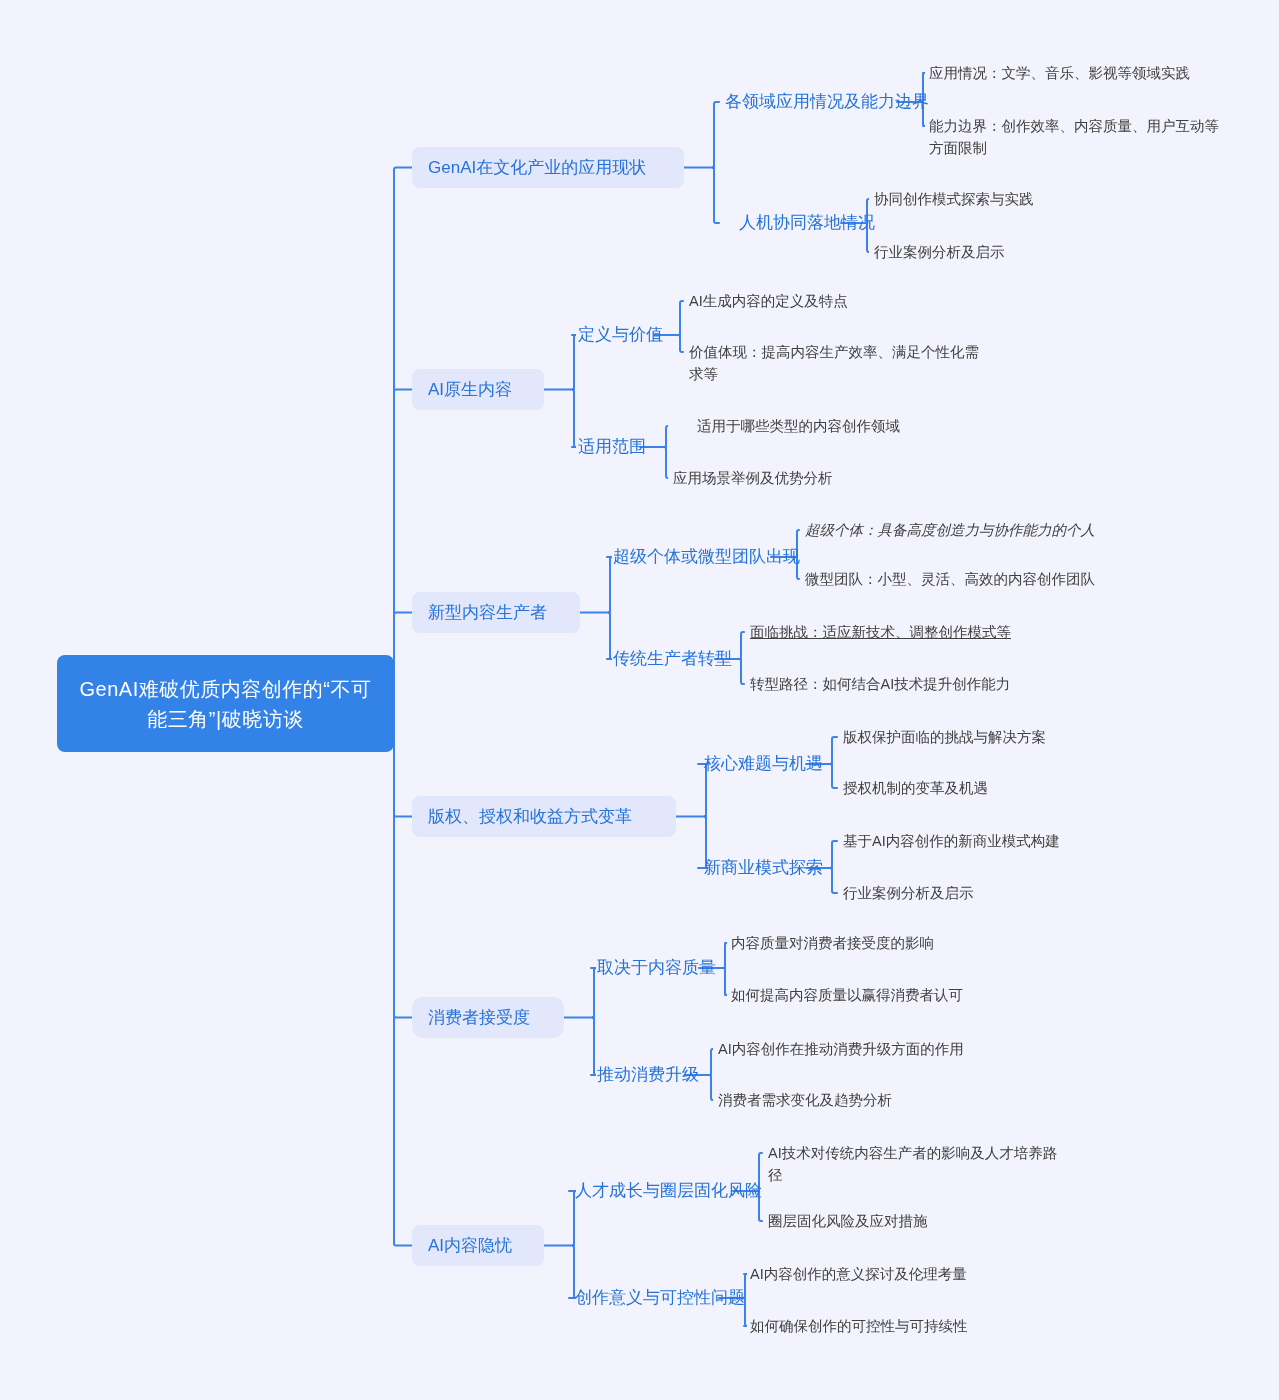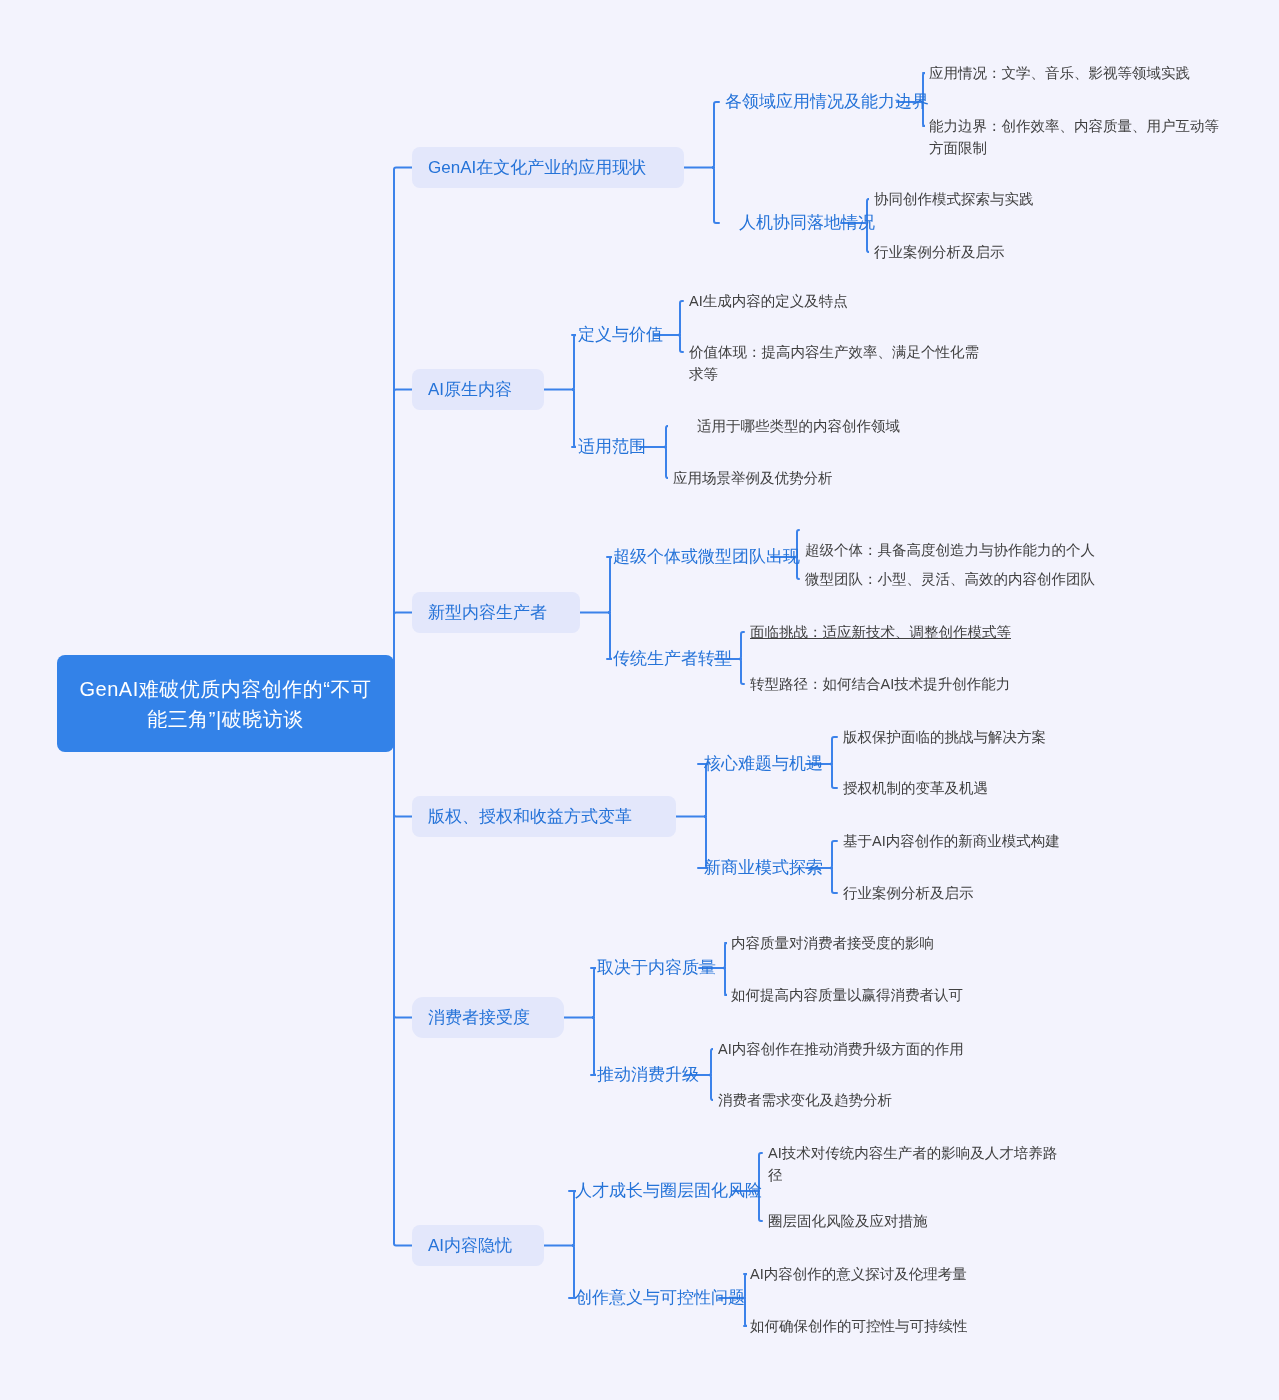--- a/index.html
+++ b/index.html
@@ -132,21 +132,21 @@
       <div class="node lvl3" style="left: 874px; top: 241px; width: 240px; min-height: 22px;">行业案例分析及启示</div>
       <div class="node lvl1" style="left: 412px; top: 369px; width: 132px; min-height: 41px;">AI原生内容</div>
       <div class="node lvl2" style="left: 578px; top: 324px; width: 76px; min-height: 22px;">定义与价值</div>
       <div class="node lvl3" style="left: 689px; top: 290px; width: 260px; min-height: 22px;">AI生成内容的定义及特点</div>
       <div class="node lvl3 wrap" style="left: 689px; top: 341px; width: 294px; min-height: 44px;">价值体现：提高内容生产效率、满足个性化需求等</div>
       <div class="node lvl2" style="left: 578px; top: 436px; width: 62px; min-height: 22px;">适用范围</div>
       <div class="node lvl3" style="left: 673px; top: 415px; width: 280px; min-height: 22px; margin-left: 24px;">适用于哪些类型的内容创作领域</div>
       <div class="node lvl3" style="left: 673px; top: 467px; width: 280px; min-height: 22px;">应用场景举例及优势分析</div>
       <div class="node lvl1" style="left: 412px; top: 592px; width: 168px; min-height: 41px;">新型内容生产者</div>
       <div class="node lvl2" style="left: 613px; top: 546px; width: 158px; min-height: 22px;">超级个体或微型团队出现</div>
-      <div class="node lvl3" style="left: 805px; top: 539px; width: 330px; min-height: 22px;">超级个体：具备高度创造力与协作能力的个人</div>
+      <div class="node lvl3" style="left: 805px; top: 519px; width: 330px; min-height: 22px; font-style: italic;">超级个体：具备高度创造力与协作能力的个人</div>
       <div class="node lvl3" style="left: 805px; top: 568px; width: 330px; min-height: 22px;">微型团队：小型、灵活、高效的内容创作团队</div>
       <div class="node lvl2" style="left: 613px; top: 648px; width: 102px; min-height: 22px;">传统生产者转型</div>
       <div class="node lvl3" style="left: 750px; top: 621px; width: 310px; min-height: 22px; text-decoration: underline;">面临挑战：适应新技术、调整创作模式等</div>
       <div class="node lvl3" style="left: 750px; top: 673px; width: 310px; min-height: 22px;">转型路径：如何结合AI技术提升创作能力</div>
       <div class="node lvl1" style="left: 412px; top: 796px; width: 264px; min-height: 41px;">版权、授权和收益方式变革</div>
       <div class="node lvl2" style="left: 704px; top: 753px; width: 102px; min-height: 22px;">核心难题与机遇</div>
       <div class="node lvl3" style="left: 843px; top: 726px; width: 290px; min-height: 22px;">版权保护面临的挑战与解决方案</div>
       <div class="node lvl3" style="left: 843px; top: 777px; width: 290px; min-height: 22px;">授权机制的变革及机遇</div>
       <div class="node lvl2" style="left: 704px; top: 857px; width: 102px; min-height: 22px;">新商业模式探索</div>
       <div class="node lvl3" style="left: 843px; top: 830px; width: 300px; min-height: 22px;">基于AI内容创作的新商业模式构建</div>

